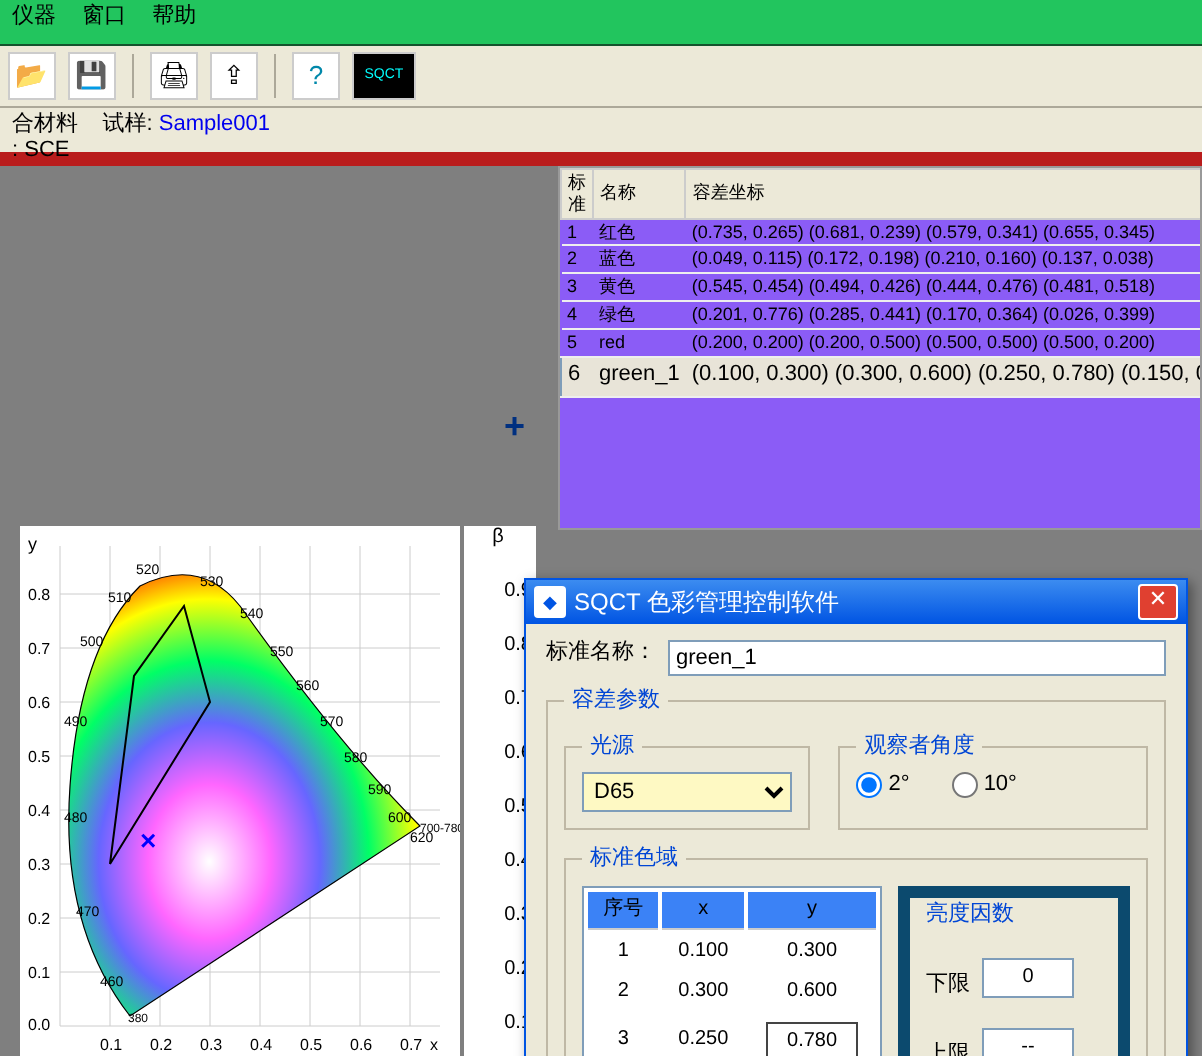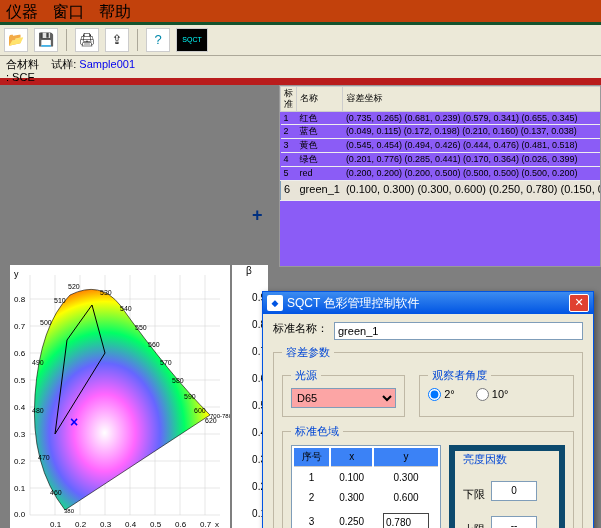--- a/index.html
+++ b/index.html
@@ -1,16 +1,16 @@
 <!DOCTYPE html>
 <html><head>
 <meta charset="utf-8">
 <style>
   html,body{margin:0;padding:0;font:11px/1.2 'Microsoft YaHei',Arial,sans-serif;background:#d4d0c8;color:#000;width:601px;height:528px;overflow:hidden}
-  .menubar{height:18px;background:#c2410c;border-bottom:3px solid #14532d;padding:2px 6px;font-size:16px}
+  .menubar{height:18px;background:#22c55e;border-bottom:1px solid #14532d;padding:2px 6px;font-size:11px}
   .menubar span{margin-right:10px}
   .toolbar{height:30px;background:#ece9d8;border-bottom:1px solid #aca899;display:flex;align-items:center;padding:0 4px;gap:6px}
   .toolbar .btn{width:22px;height:22px;border:1px solid #ccc;background:#fff;display:flex;align-items:center;justify-content:center;font-size:13px}
   .sep{width:1px;height:22px;background:#aca899;margin:0 2px}
   .info{height:18px;padding:2px 6px;font-size:11px;background:#ece9d8;border-bottom:7px solid #b91c1c}
   .info .samp{color:#0000ee}
   .workspace{position:relative;height:460px;background:#7f7f7f}
   .chromaticity{position:absolute;left:10px;top:180px;width:220px;height:270px;background:#fff}
   .chrom-img{width:100%;height:100%;display:block}
   .beta-col{position:absolute;left:232px;top:180px;width:36px;height:270px;background:#fff;font-size:10px;text-align:right;padding-right:2px;box-sizing:border-box}
@@ -23,28 +23,28 @@
   
   .dlg{position:absolute;left:262px;top:206px;width:330px;background:#ece9d8;border:1px solid #0054e3;box-shadow:2px 2px 6px rgba(0,0,0,.4)}
   .titlebar{height:22px;background:linear-gradient(#3c8cf0,#0054e3);color:#fff;display:flex;align-items:center;padding:0 4px;font-size:12px}
   .titlebar .ico{width:16px;height:16px;background:#fff;margin-right:4px;border-radius:2px;display:flex;align-items:center;justify-content:center;font-size:9px;color:#0054e3}
   .titlebar .close{margin-left:auto;width:18px;height:16px;background:#e04030;color:#fff;text-align:center;border:1px solid #fff;border-radius:2px;font-size:11px;line-height:14px}
   .dlg-body{padding:8px 10px;font-size:11px}
   .row{display:flex;margin-bottom:6px;gap:6px}
   .txt{flex:1;height:18px;border:1px solid #7f9db9;background:#fff;padding:1px 3px;box-sizing:border-box;font-size:11px}
   fieldset{border:1px solid #bfb8a5;margin:4px 0;padding:6px 8px 8px;font-size:11px}
   fieldset legend{color:#0046d5;padding:0 4px}
-  .sel{height:20px;border:1px solid #7f9db9;background:#fca5a5;padding:1px;font-size:11px}
+  .sel{height:20px;border:1px solid #7f9db9;background:#fef9c3;padding:1px;font-size:11px}
   .radio{display:inline-flex;align-items:center;gap:3px;margin-right:18px}
   .radio input{margin:0}
   .gamut-grid{display:flex;gap:8px}
   .gamut-tbl{border:1px solid #7f9db9;background:#fff;font-size:10px;width:150px}
   .gamut-tbl th{background:#3b82f6;border-bottom:1px solid #ccc;padding:1px 6px;font-weight:normal}
   .gamut-tbl td{padding:1px 6px;text-align:center}
-  .gamut-tbl td input{width:40px;border:1px solid #444;height:14px;font-size:10px;}
+  .gamut-tbl td input{width:40px;border:1px solid #444;height:14px;font-size:10px;text-align:center}
   .bright{border:6px solid #0c4a6e;padding:2px 8px;font-size:11px;flex:1}
   .bright .lbl{color:#0046d5;margin-bottom:4px}
   .bright .r{display:flex;align-items:flex-end;gap:6px;margin:15px 0}
   .bright .r input{width:40px;height:16px;border:1px solid #7f9db9;text-align:center;font-size:10px}
   .cross{position:absolute;left:252px;top:120px;color:#003080;font-size:18px;font-weight:bold}
 </style>
 </head>
 <body>
 
 <div class="menubar">

